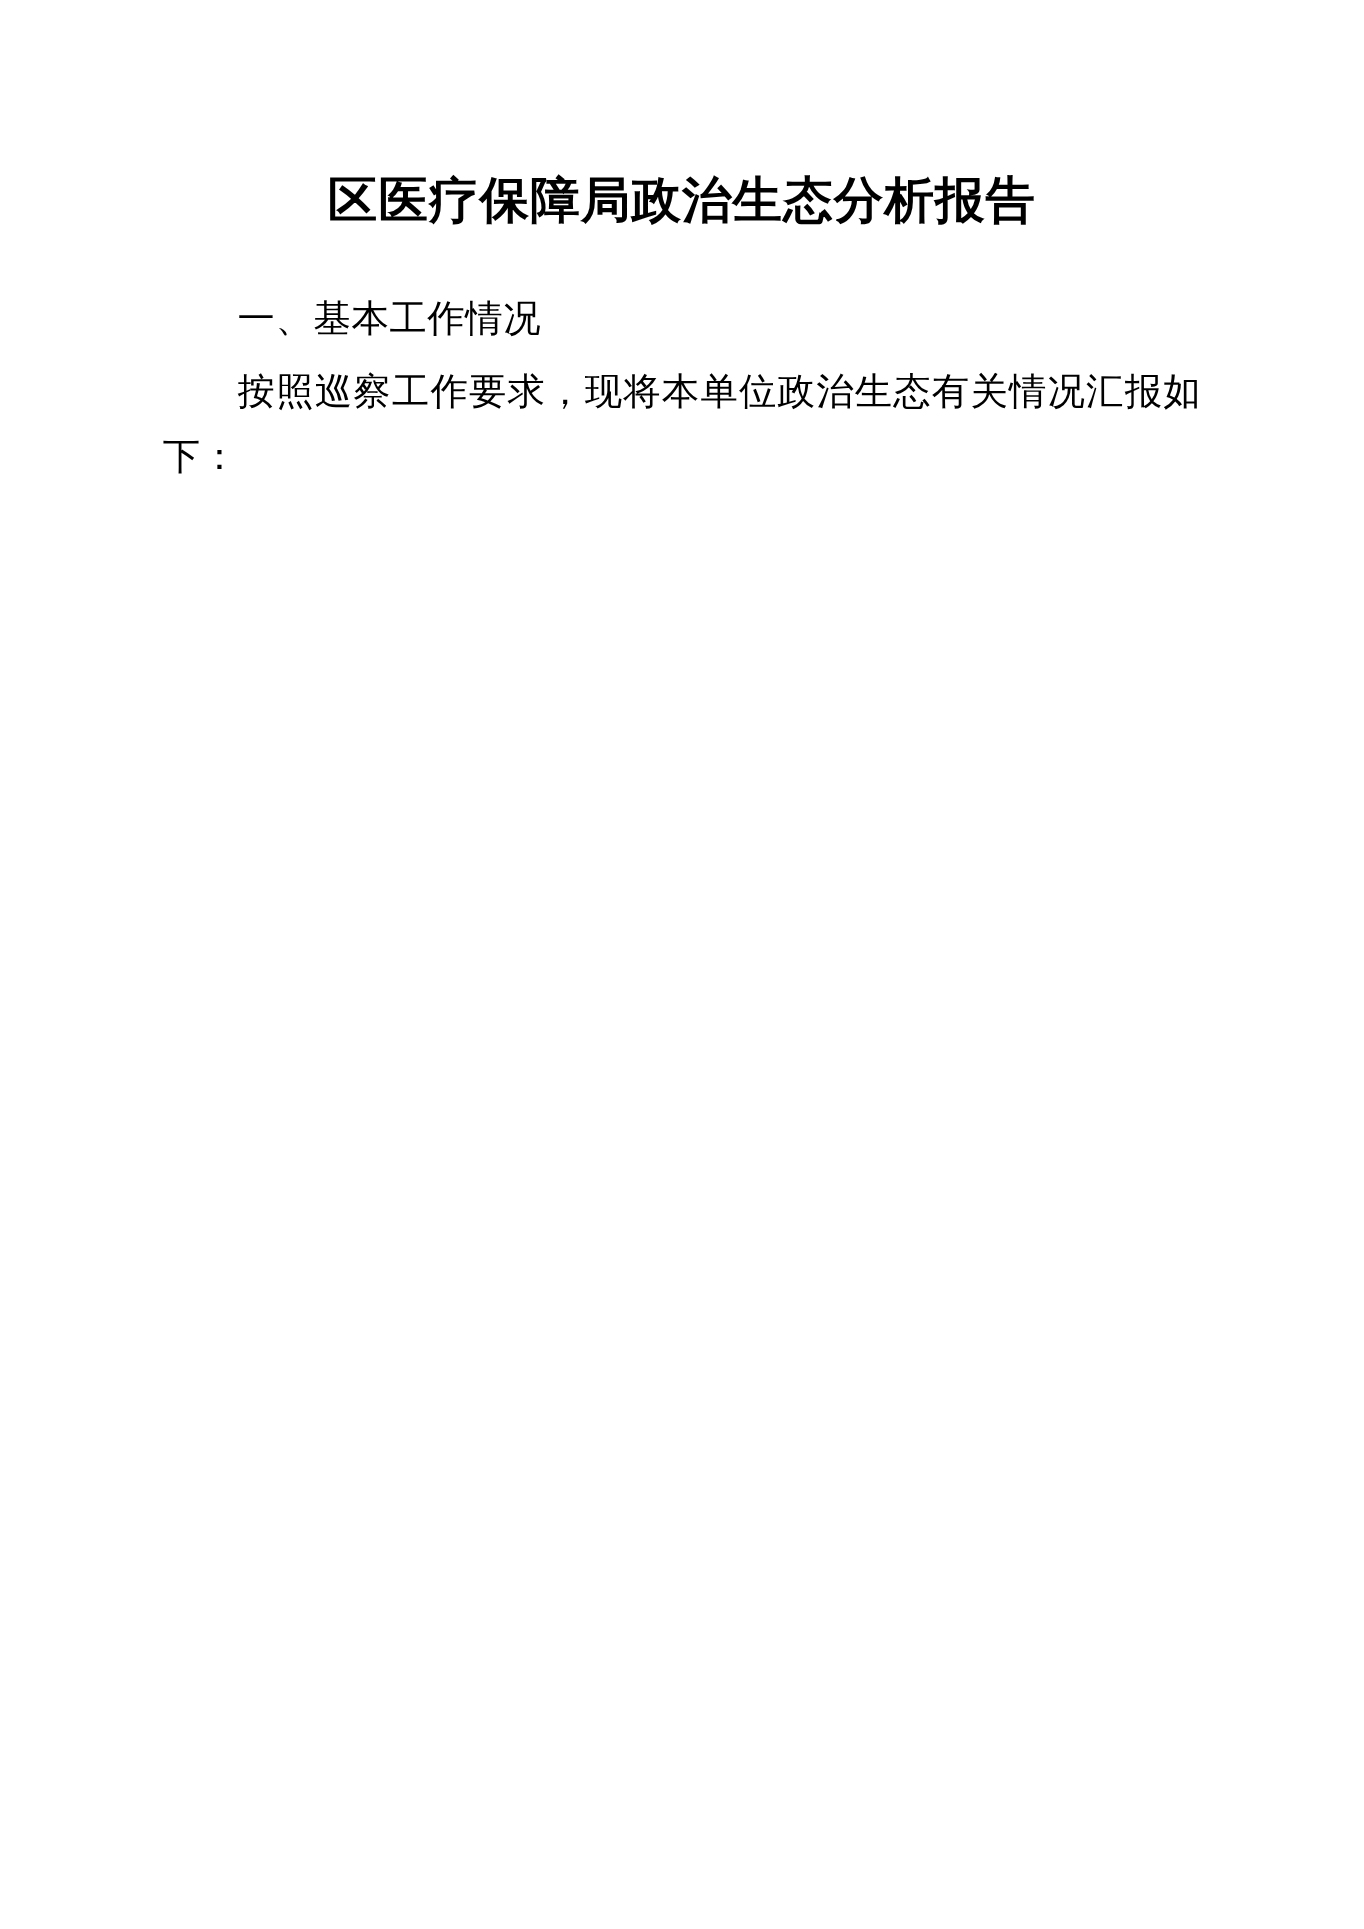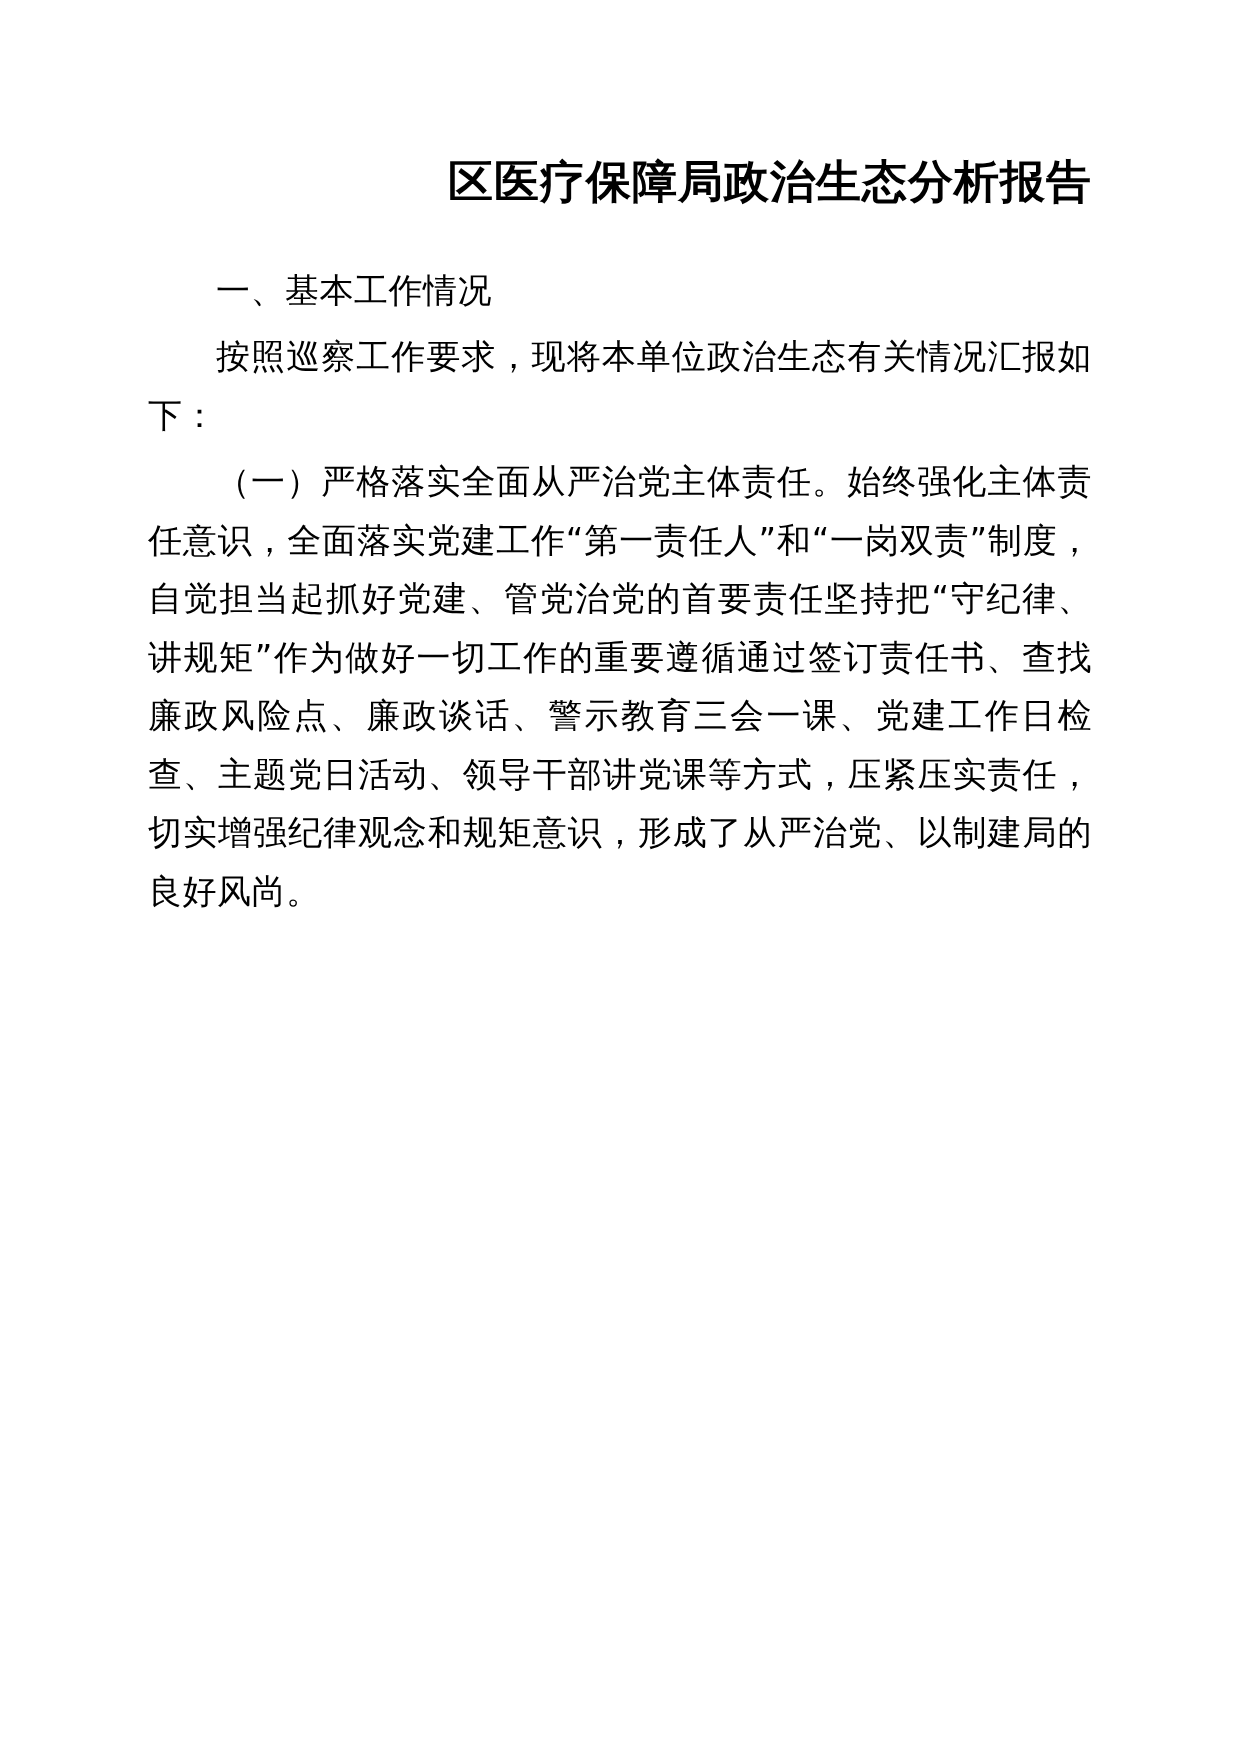--- a/index.html
+++ b/index.html
@@ -19,21 +19,21 @@
   .page {
     box-sizing: border-box;
     width: 1240px;
     height: 1754px;
     padding: 150px 148px 0 148px;
     background: #ffffff;
   }
   .doc-title {
     font-size: 45px;
     font-weight: bold;
-    text-align: right;
+    text-align: center;
     letter-spacing: 1px;
     line-height: 1.4;
     margin: 0 0 48px 0;
   }
   .para {
     font-size: 34px;
     line-height: 1.72;
     margin: 0 0 8px 0;
     text-align: justify;
     text-justify: inter-ideograph;
@@ -49,16 +49,15 @@
 
 <div class="page">
 
   <h1 class="doc-title">区医疗保障局政治生态分析报告</h1>
 
   <p class="para heading">一、基本工作情况</p>
 
   <p class="para">按照巡察工作要求，现将本单位政治生态有关情况汇报如下：</p>
 
 
-  <p class="para">（一）严格落实全面从严治党主体责任。始终强化主体责任意识，全面落实党建工作“第一责任人”和“一岗双责”制度，自觉担当起抓好党建、管党治党的首要责任坚持把“守纪律、讲规矩”作为做好一切工作的重要遵循通过签订责任书、查找廉政风险点、廉政谈话、警示教育三会一课、党建工作日检查、主题党日活动、领导干部讲党课等方式，压紧压实责任，切实增强纪律观念和规矩意识，形成了从严治党、以制建局的良好风尚。</p>
 
 
 </div>
 
 </body></html>

